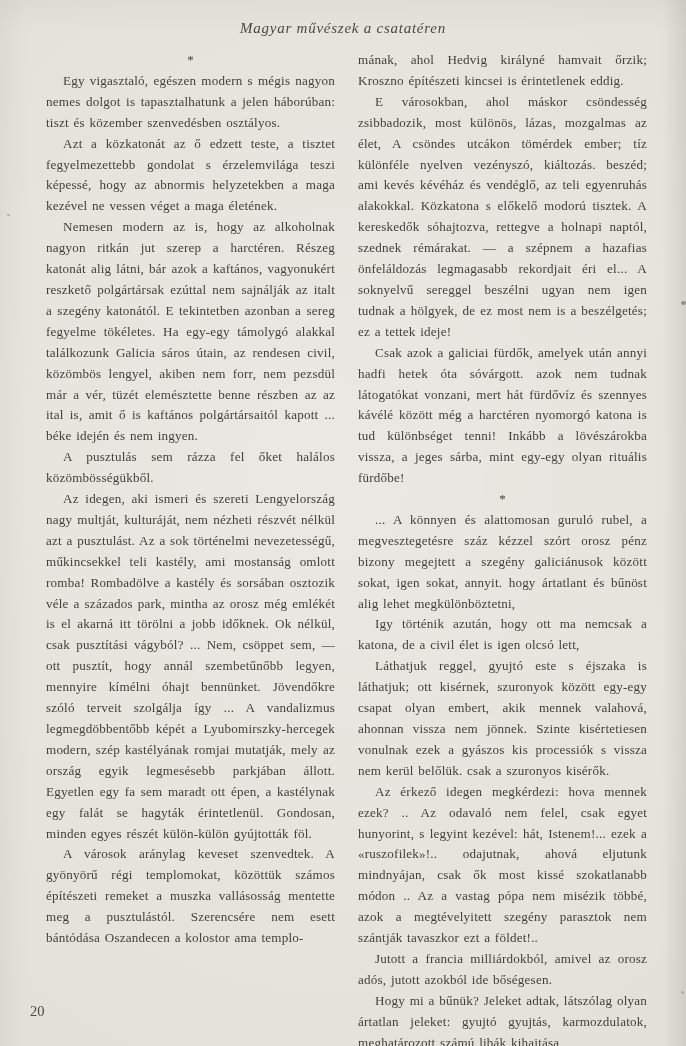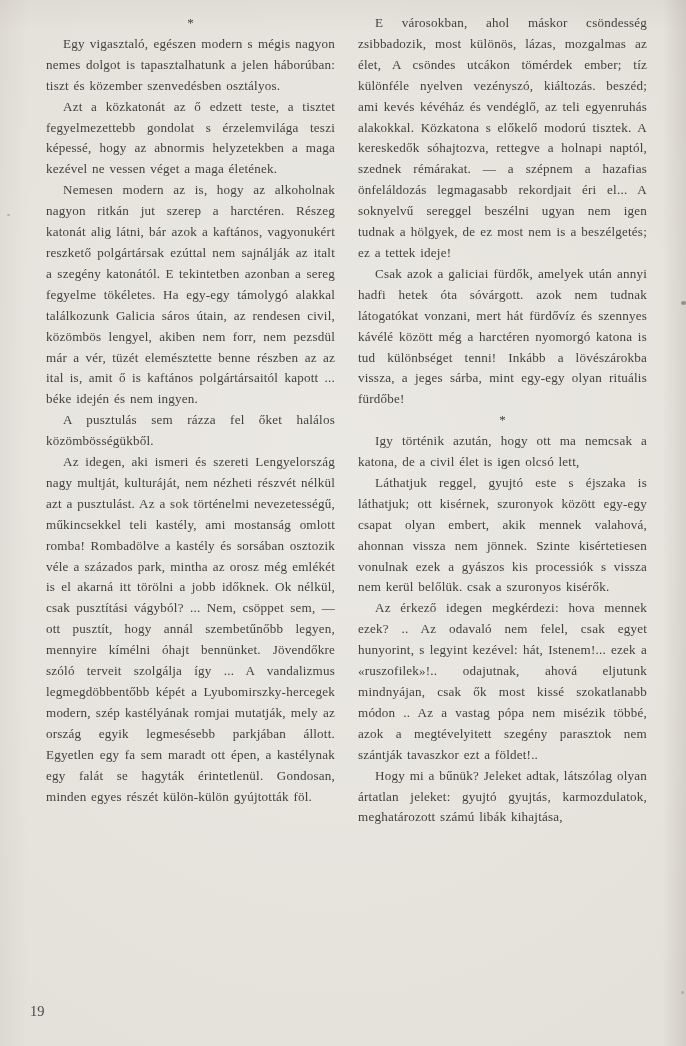--- a/index.html
+++ b/index.html
@@ -65,39 +65,44 @@
 </style>
 </head>
 <body>
 
 <div class="page">
 
   <div class="speck speck-a"></div>
   <div class="speck speck-b"></div>
   <div class="speck speck-c"></div>
 
+  <p class="running-header">Magyar művészek a csatatéren</p>
 
   <div class="columns">
 
     <div class="col">
       <div class="separator">*</div>
       <p class="para indent">Egy vigasztaló, egészen modern s mégis nagyon nemes dolgot is tapasztalhatunk a jelen háborúban: tiszt és közember szenvedésben osztályos.</p>
       <p class="para indent">Azt a közkatonát az ő edzett teste, a tisztet fegyelmezettebb gondolat s érzelemvilága teszi képessé, hogy az abnormis helyzetekben a maga kezével ne vessen véget a maga életének.</p>
       <p class="para indent">Nemesen modern az is, hogy az alkoholnak nagyon ritkán jut szerep a harctéren. Részeg katonát alig látni, bár azok a kaftános, vagyonukért reszkető polgártársak ezúttal nem sajnálják az italt a szegény katonától. E tekintetben azonban a sereg fegyelme tökéletes. Ha egy-egy támolygó alakkal találkozunk Galicia sáros útain, az rendesen civil, közömbös lengyel, akiben nem forr, nem pezsdül már a vér, tüzét elemésztette benne részben az az ital is, amit ő is kaftános polgártársaitól kapott ... béke idején és nem ingyen.</p>
       <p class="para indent">A pusztulás sem rázza fel őket halálos közömbösségükből.</p>
       <p class="para indent">Az idegen, aki ismeri és szereti Lengyelország nagy multját, kulturáját, nem nézheti részvét nélkül azt a pusztulást. Az a sok történelmi nevezetességű, műkincsekkel teli kastély, ami mostanság omlott romba! Rombadölve a kastély és sorsában osztozik véle a százados park, mintha az orosz még emlékét is el akarná itt törölni a jobb időknek. Ok nélkül, csak pusztítási vágyból? ... Nem, csöppet sem, — ott pusztít, hogy annál szembetűnőbb legyen, mennyire kímélni óhajt bennünket. Jövendőkre szóló terveit szolgálja így ... A vandalizmus legmegdöbbentőbb képét a Lyubomirszky-hercegek modern, szép kastélyának romjai mutatják, mely az ország egyik legmesésebb parkjában állott. Egyetlen egy fa sem maradt ott épen, a kastélynak egy falát se hagyták érintetlenül. Gondosan, minden egyes részét külön-külön gyújtották föl.</p>
+      <p class="para indent">A városok aránylag keveset szenvedtek. A gyönyörű régi templomokat, közöttük számos építészeti remeket a muszka vallásosság mentette meg a pusztulástól. Szerencsére nem esett bántódása Oszandecen a kolostor ama templo-</p>
     </div>
 
     <div class="col">
+      <p class="para">mának, ahol Hedvig királyné hamvait őrzik; Kroszno építészeti kincsei is érintetlenek eddig.</p>
       <p class="para indent">E városokban, ahol máskor csöndesség zsibbadozik, most különös, lázas, mozgalmas az élet, A csöndes utcákon tömérdek ember; tíz különféle nyelven vezényszó, kiáltozás. beszéd; ami kevés kévéház és vendéglő, az teli egyenruhás alakokkal. Közkatona s előkelő modorú tisztek. A kereskedők sóhajtozva, rettegve a holnapi naptól, szednek rémárakat. — a szépnem a hazafias önfeláldozás legmagasabb rekordjait éri el... A soknyelvű sereggel beszélni ugyan nem igen tudnak a hölgyek, de ez most nem is a beszélgetés; ez a tettek ideje!</p>
       <p class="para indent">Csak azok a galiciai fürdők, amelyek után annyi hadfi hetek óta sóvárgott. azok nem tudnak látogatókat vonzani, mert hát fürdővíz és szennyes kávélé között még a harctéren nyomorgó katona is tud különbséget tenni! Inkább a lövészárokba vissza, a jeges sárba, mint egy-egy olyan rituális fürdőbe!</p>
       <div class="separator">*</div>
+      <p class="para indent">... A könnyen és alattomosan guruló rubel, a megvesztegetésre száz kézzel szórt orosz pénz bizony megejtett a szegény galiciánusok között sokat, igen sokat, annyit. hogy ártatlant és bűnöst alig lehet megkülönböztetni,</p>
       <p class="para indent">Igy történik azután, hogy ott ma nemcsak a katona, de a civil élet is igen olcsó lett,</p>
       <p class="para indent">Láthatjuk reggel, gyujtó este s éjszaka is láthatjuk; ott kisérnek, szuronyok között egy-egy csapat olyan embert, akik mennek valahová, ahonnan vissza nem jönnek. Szinte kisértetiesen vonulnak ezek a gyászos kis processiók s vissza nem kerül belőlük. csak a szuronyos kisérők.</p>
       <p class="para indent">Az érkező idegen megkérdezi: hova mennek ezek? .. Az odavaló nem felel, csak egyet hunyorint, s legyint kezével: hát, Istenem!... ezek a «ruszofilek»!.. odajutnak, ahová eljutunk mindnyájan, csak ők most kissé szokatlanabb módon .. Az a vastag pópa nem misézik többé, azok a megtévelyitett szegény parasztok nem szántják tavaszkor ezt a földet!..</p>
+      <p class="para indent">Jutott a francia milliárdokból, amivel az orosz adós, jutott azokból ide bőségesen.</p>
       <p class="para indent">Hogy mi a bűnük? Jeleket adtak, látszólag olyan ártatlan jeleket: gyujtó gyujtás, karmozdulatok, meghatározott számú libák kihajtása,</p>
     </div>
 
   </div>
 
-  <div class="page-number">19</div>
+  <div class="page-number">20</div>
 
 </div>
 
 </body></html>

